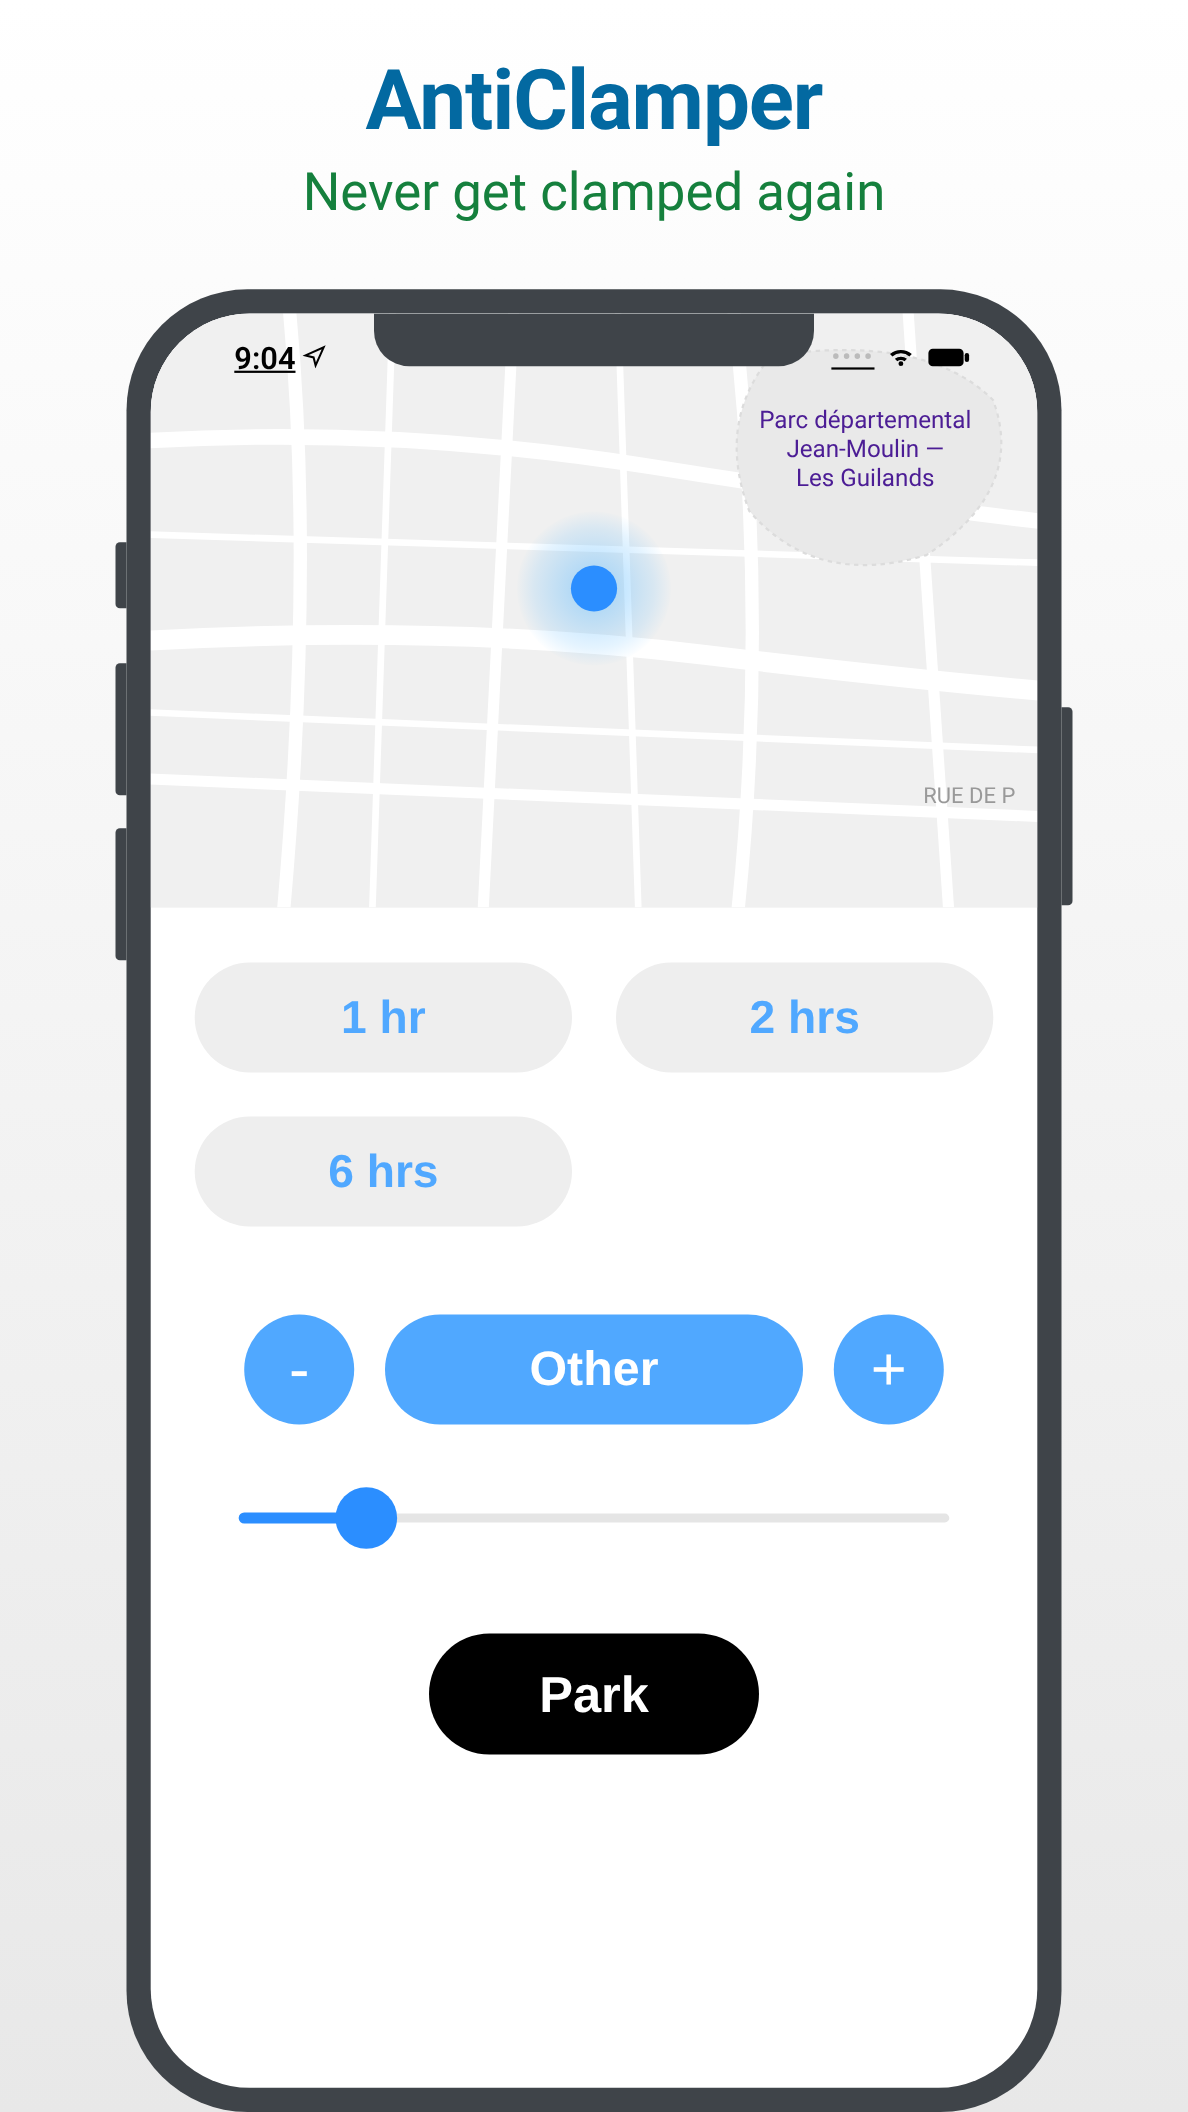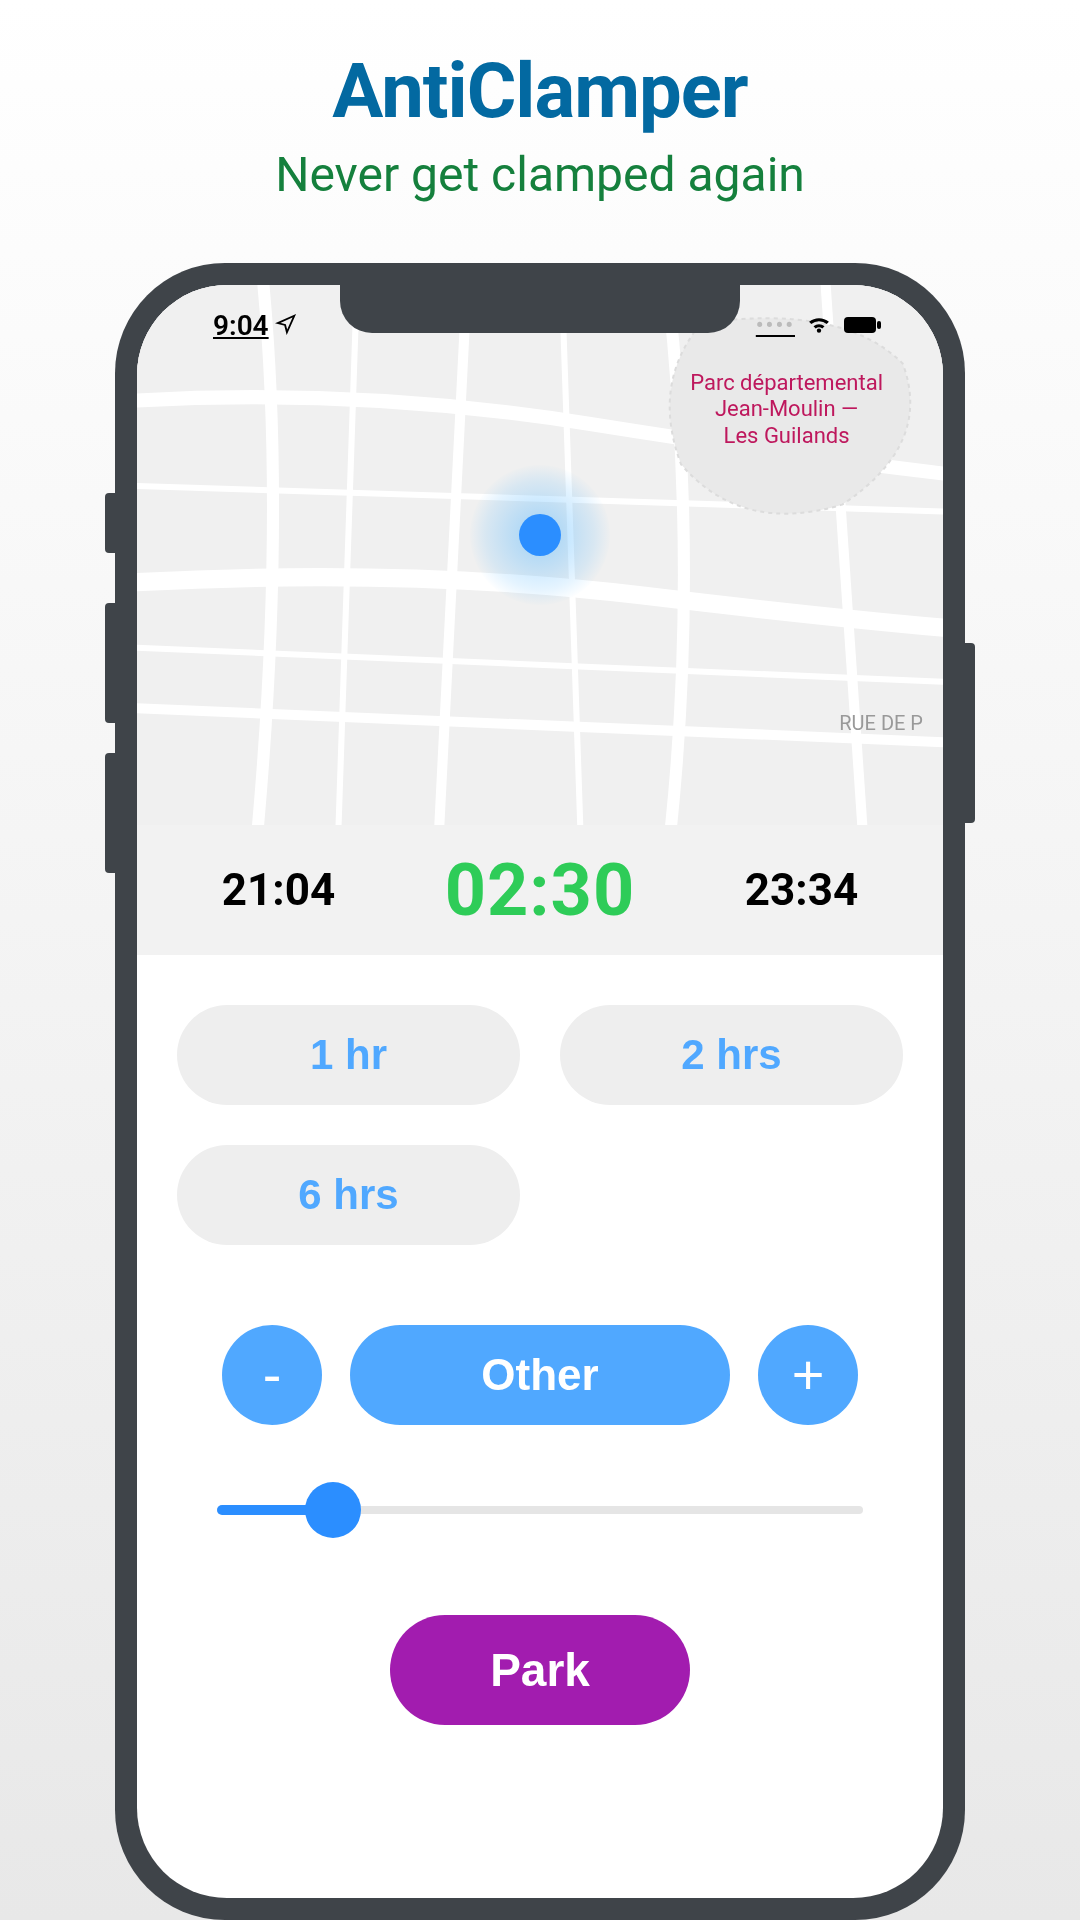--- a/index.html
+++ b/index.html
@@ -83,21 +83,21 @@
     background: #f0f0f0;
     position: relative;
     overflow: hidden;
   }
   .map-svg { width: 100%; height: 100%; }
   .map-label {
     position: absolute;
     top: 85px;
     right: 60px;
     font-size: 22px;
-    color: #be185d;
+    color: #4c1d95;
     text-align: center;
     line-height: 1.2;
   }
   .street-label {
     position: absolute;
     bottom: 90px;
     right: 20px;
     font-size: 20px;
     color: #999;
   }
@@ -218,21 +218,21 @@
   }
   .park-wrap {
     display: flex;
     justify-content: center;
     padding-top: 50px;
   }
   .park-btn {
     width: 300px;
     height: 110px;
     border-radius: 60px;
-    background: #a21caf;
+    background: #000000;
     border: none;
     color: #fff;
     font-size: 46px;
     font-weight: 700;
     cursor: pointer;
   }
 </style>
 </head>
 <body>
 
@@ -297,25 +297,20 @@
         <div>Les Guilands</div>
       </div>
       <div class="street-label">RUE DE P</div>
       <div class="location-marker">
         <div class="marker-halo">
             <div class="marker-dot"></div>
           </div>
       </div>
     </div>
 
-    <div class="time-bar">
-      <div class="time-small">21:04</div>
-      <div class="time-big">02:30</div>
-      <div class="time-small">23:34</div>
-    </div>
 
     <div class="presets">
       <button class="preset-btn">1 hr</button>
       <button class="preset-btn">2 hrs</button>
       <button class="preset-btn">6 hrs</button>
     </div>
 
     <div class="other-row">
       <button class="circle-btn">-</button>
       <button class="other-btn">Other</button>

